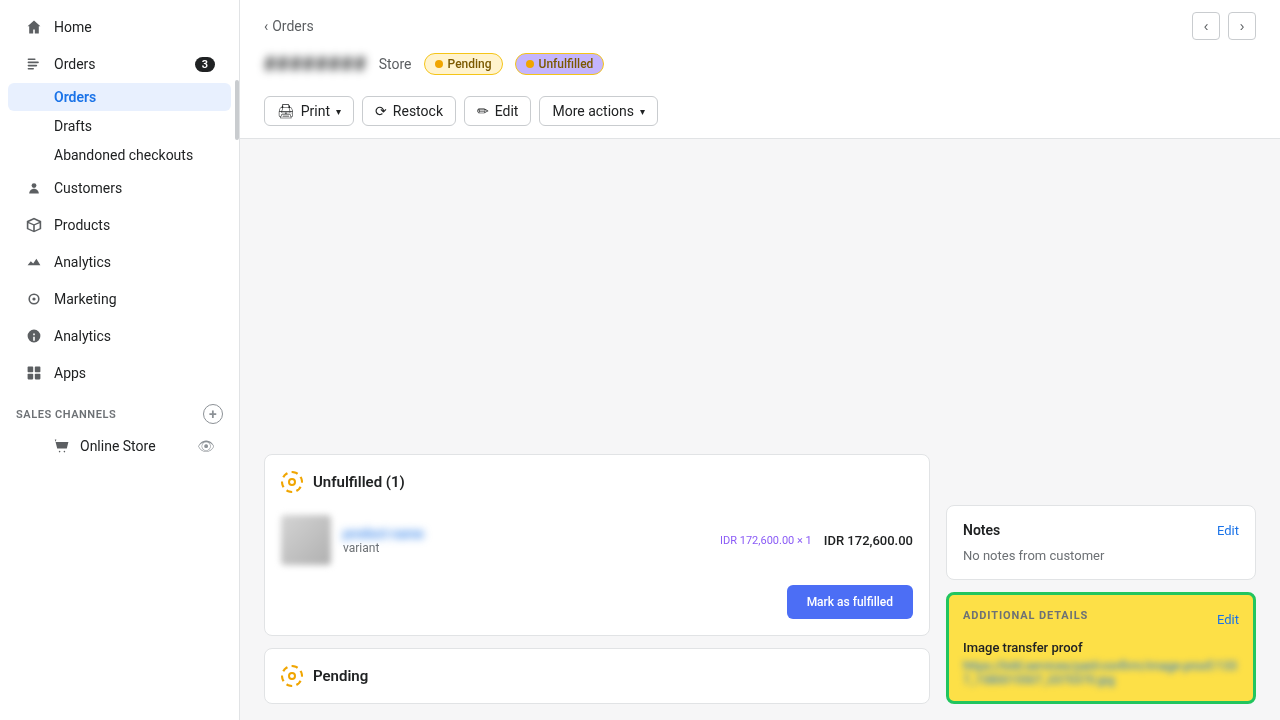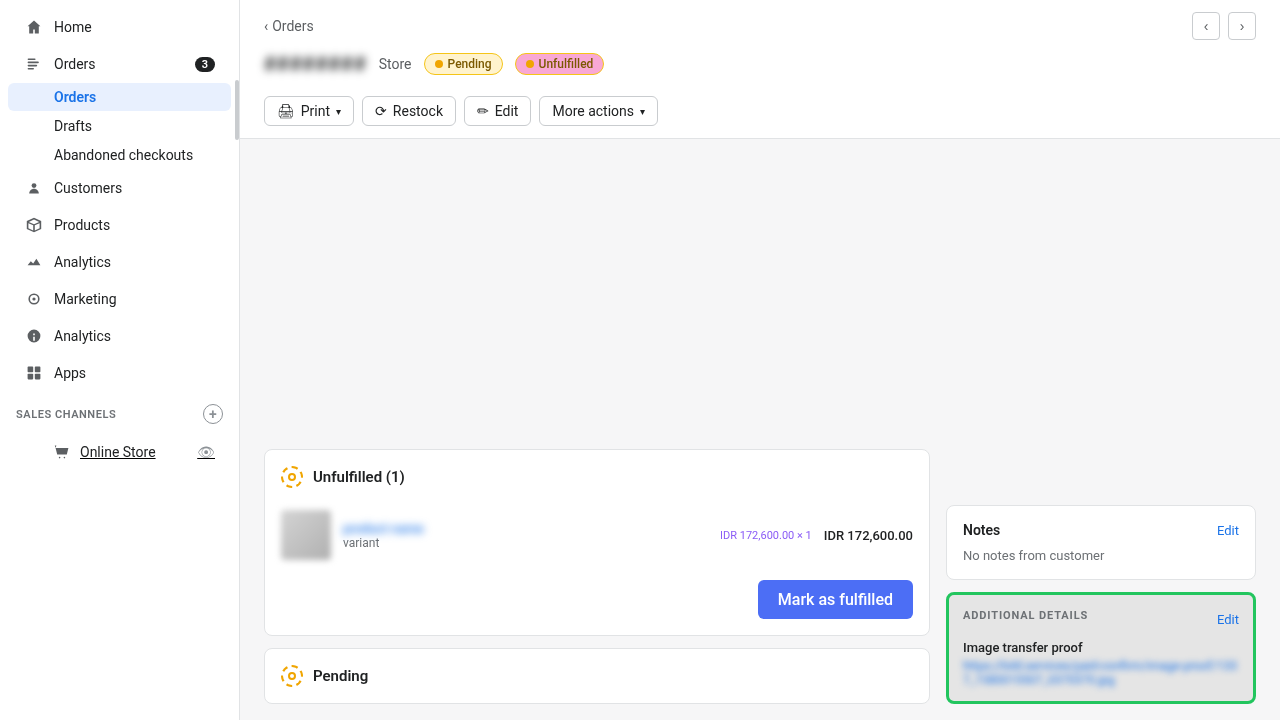--- a/index.html
+++ b/index.html
@@ -87,24 +87,23 @@
       border: 1.5px solid #8c9196;
       display: flex; align-items: center; justify-content: center;
       color: #8c9196;
       cursor: pointer;
       font-size: 14px;
       line-height: 1;
     }
     .online-store-item {
       display: flex; align-items: center;
       padding: 6px 16px 6px 46px;
-      margin: 10px 8px;
+      margin: 4px 8px;
       border-radius: 6px;
       cursor: pointer;
-      text-decoration: underline;
     }
     .online-store-label { font-size: 14px; color: #202223; flex: 1; }
     .online-store-eye { color: #8c9196; font-size: 14px; }
 
     
     .main-content {
       flex: 1;
       display: flex;
       flex-direction: column;
       overflow: hidden;
@@ -166,21 +165,21 @@
       font-size: 12px;
       font-weight: 500;
       gap: 5px;
     }
     .badge-pending {
       background: #fff3cd;
       color: #7b5900;
       border: 1px solid #f5c518;
     }
     .badge-unfulfilled {
-      background: #f9a8d4;
+      background: #c4b5fd;
       color: #7b5900;
       border: 1px solid #f5c518;
     }
     .badge-dot {
       width: 8px; height: 8px; border-radius: 50%;
       background: #f0a500;
       display: inline-block;
     }
 
     
@@ -302,21 +301,21 @@
       display: flex;
       justify-content: flex-end;
       margin-top: 12px;
     }
     .fulfill-btn {
       background: #4c6ef5;
       color: #fff;
       border: none;
       padding: 10px 20px;
       border-radius: 6px;
-      font-size: 16px;
+      font-size: 12px;
       font-weight: 500;
       cursor: pointer;
       font-family: inherit;
       margin-left: 40px;
     }
 
     
     .card-header {
       display: flex;
       align-items: center;
@@ -335,21 +334,21 @@
       cursor: pointer;
       text-decoration: none;
     }
     .card-body-text {
       font-size: 13px;
       color: #6d7175;
     }
 
     
     .additional-details-card {
-      background: #e5e5e5;
+      background: #fde047;
       border-radius: 8px;
       border: 3px solid #22c55e;
       padding: 14px;
     }
     .additional-details-title {
       font-size: 11px;
       font-weight: 700;
       color: #6d7175;
       letter-spacing: 0.08em;
       text-transform: uppercase;

